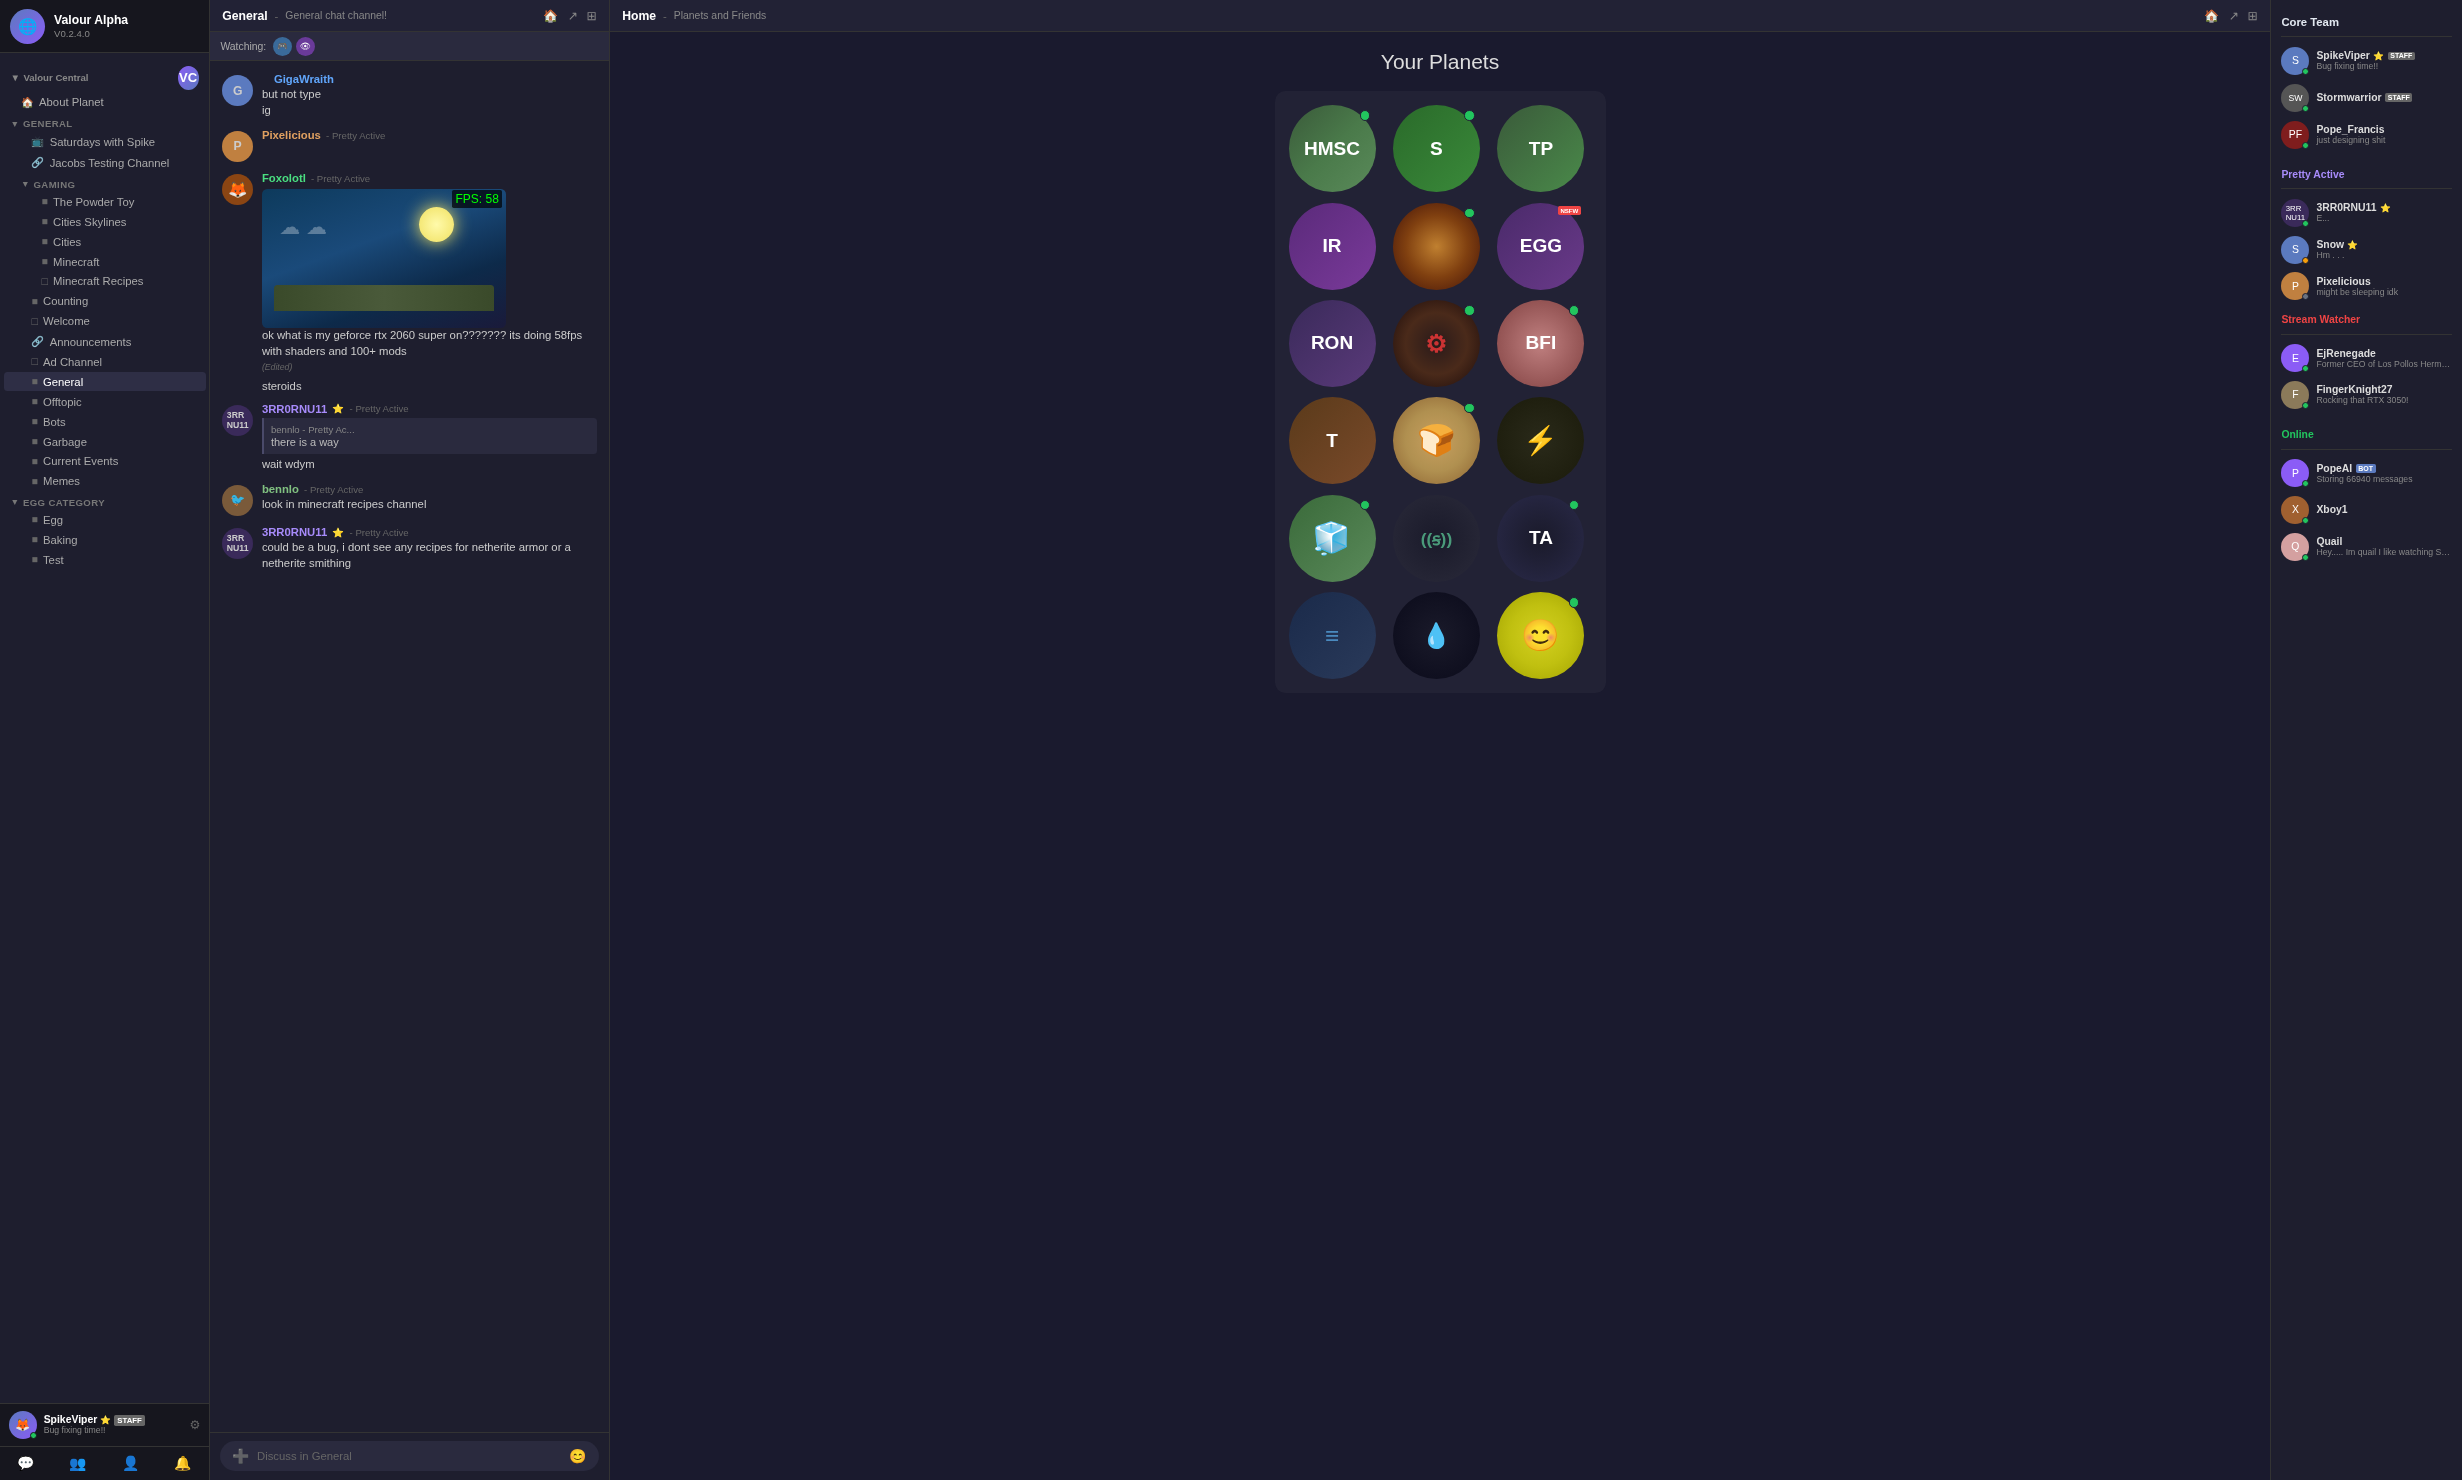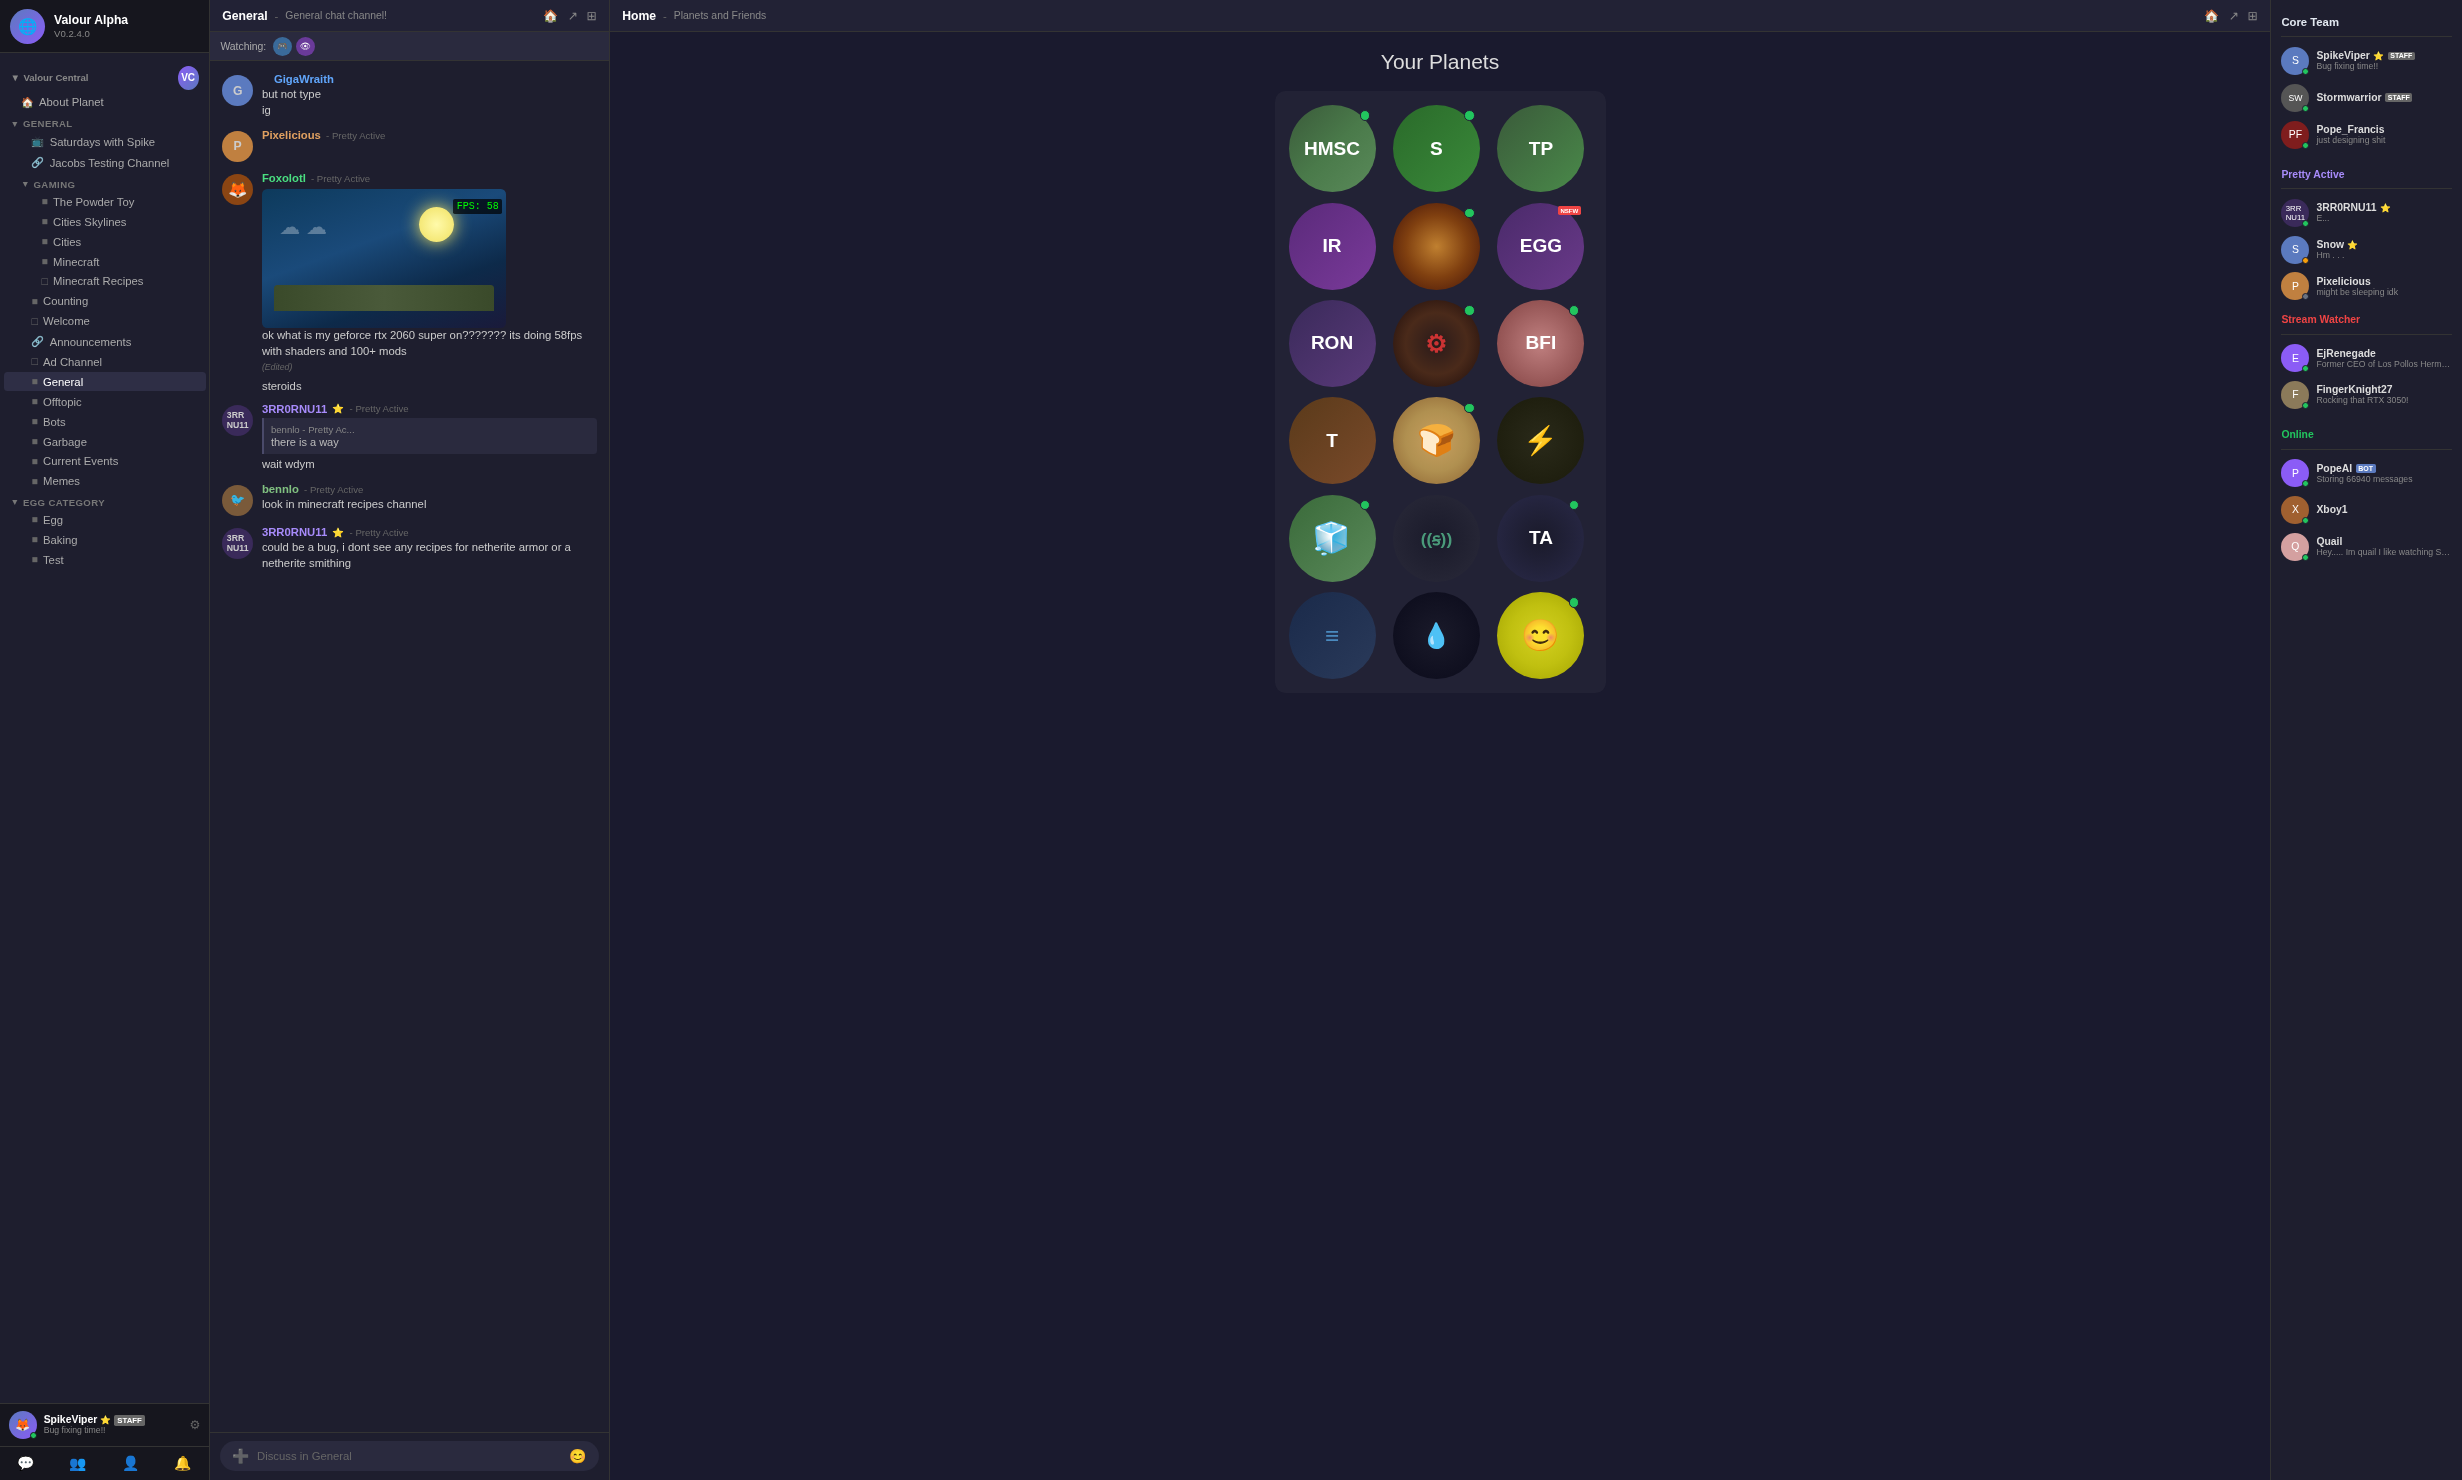--- a/index.html
+++ b/index.html
@@ -65,21 +65,21 @@
       color: #888;
       font-weight: 600;
       display: flex;
       align-items: center;
       gap: 3.5px;
     }
     .sidebar-section .section-avatar {
       width: 21px; height: 24px; border-radius: 50%;
       background: linear-gradient(135deg, #8b5cf6, #5b7abf);
       display: flex; align-items: center; justify-content: center;
-      font-size: 10px; color: #fff; margin-left: auto;
+      font-size: 13px; color: #fff; margin-left: auto;
     }
     .nav-item {
       display: flex;
       align-items: center;
       padding: 3.5px 10.4px 3.5px 17.4px;
       cursor: pointer;
       color: #aaa;
       font-size: 11.3px;
       border-radius: 3.5px;
       margin: 0.9px 3.5px;
@@ -206,23 +206,23 @@
       overflow: hidden;
       max-width: 244px;
     }
     .msg-image-inner {
       width: 244px; height: 139px;
       background: linear-gradient(135deg, #1a3a5c, #2d5a8e, #1a2a4c);
       display: flex; align-items: center; justify-content: center;
       position: relative; font-size: 8.7px; color: #aaa;
     }
     .msg-image-inner .fps-badge {
-      position: absolute; top: 10px; right: 3.5px;
-      background: rgba(0,0,0,0.7); color: #0f0; font-size: 10px;
-      padding: 1.7px 3.5px; border-radius: 1.7px; font-family: Liberation Mono, monospace;
+      position: absolute; top: 1px; right: 3.5px;
+      background: rgba(0,0,0,0.7); color: #0f0; font-size: 12px;
+      padding: 1.7px 3.5px; border-radius: 1.7px; font-family: Liberation Sans, sans-serif;
     }
     .quote-block {
       background: #2a2a3e;
       border-left: 2.6px solid #4a4a6a;
       padding: 5.2px 7px;
       border-radius: 0 3.5px 3.5px 0;
       margin: 3.5px 0;
     }
     .quote-author { font-size: 9.6px; color: #888; margin-bottom: 1.7px; }
     .quote-text { font-size: 11px; color: #bbb; }

